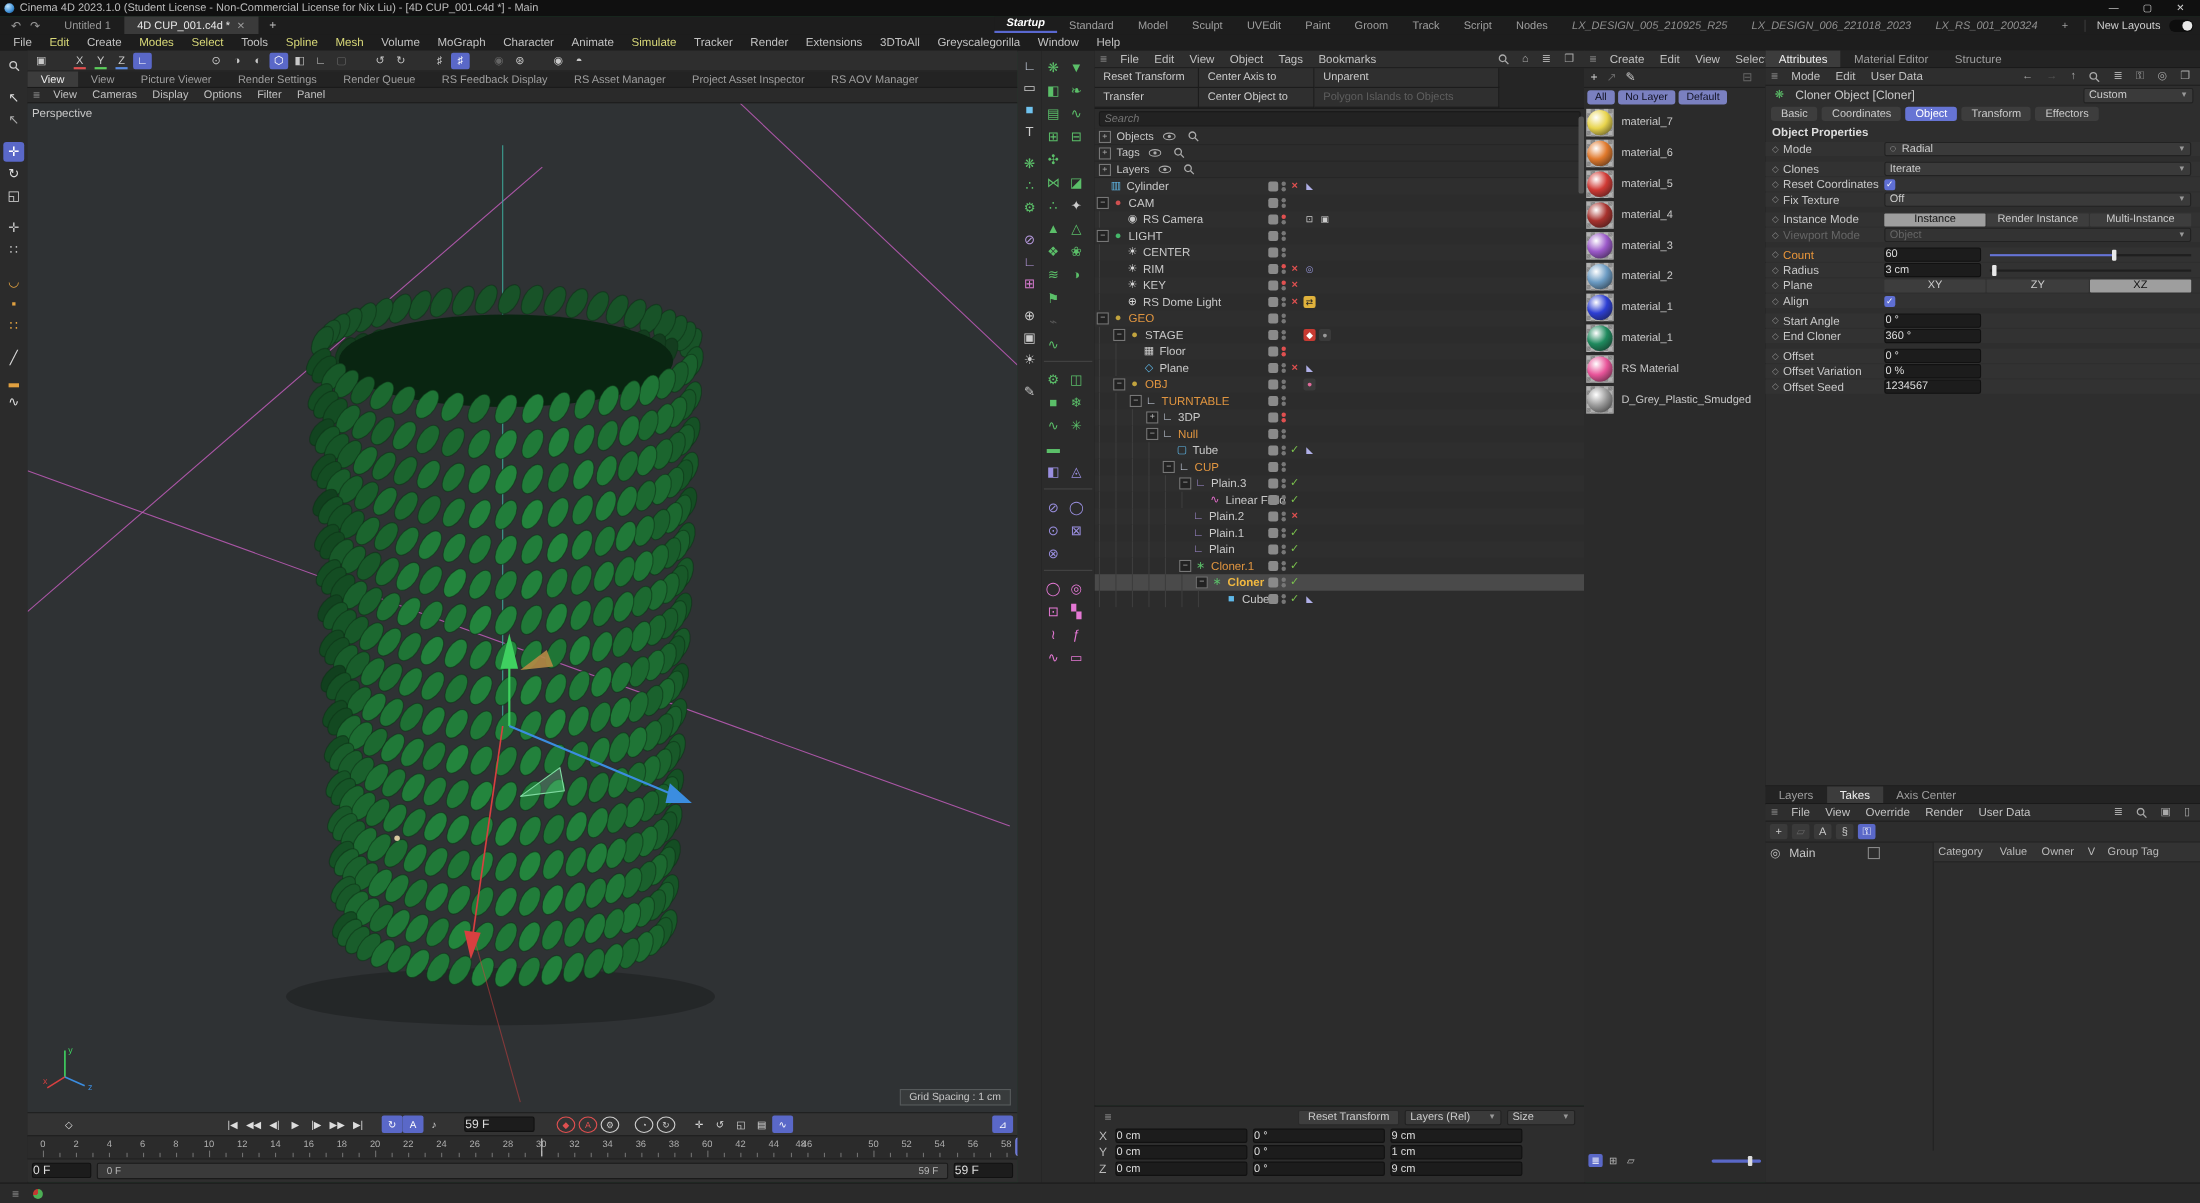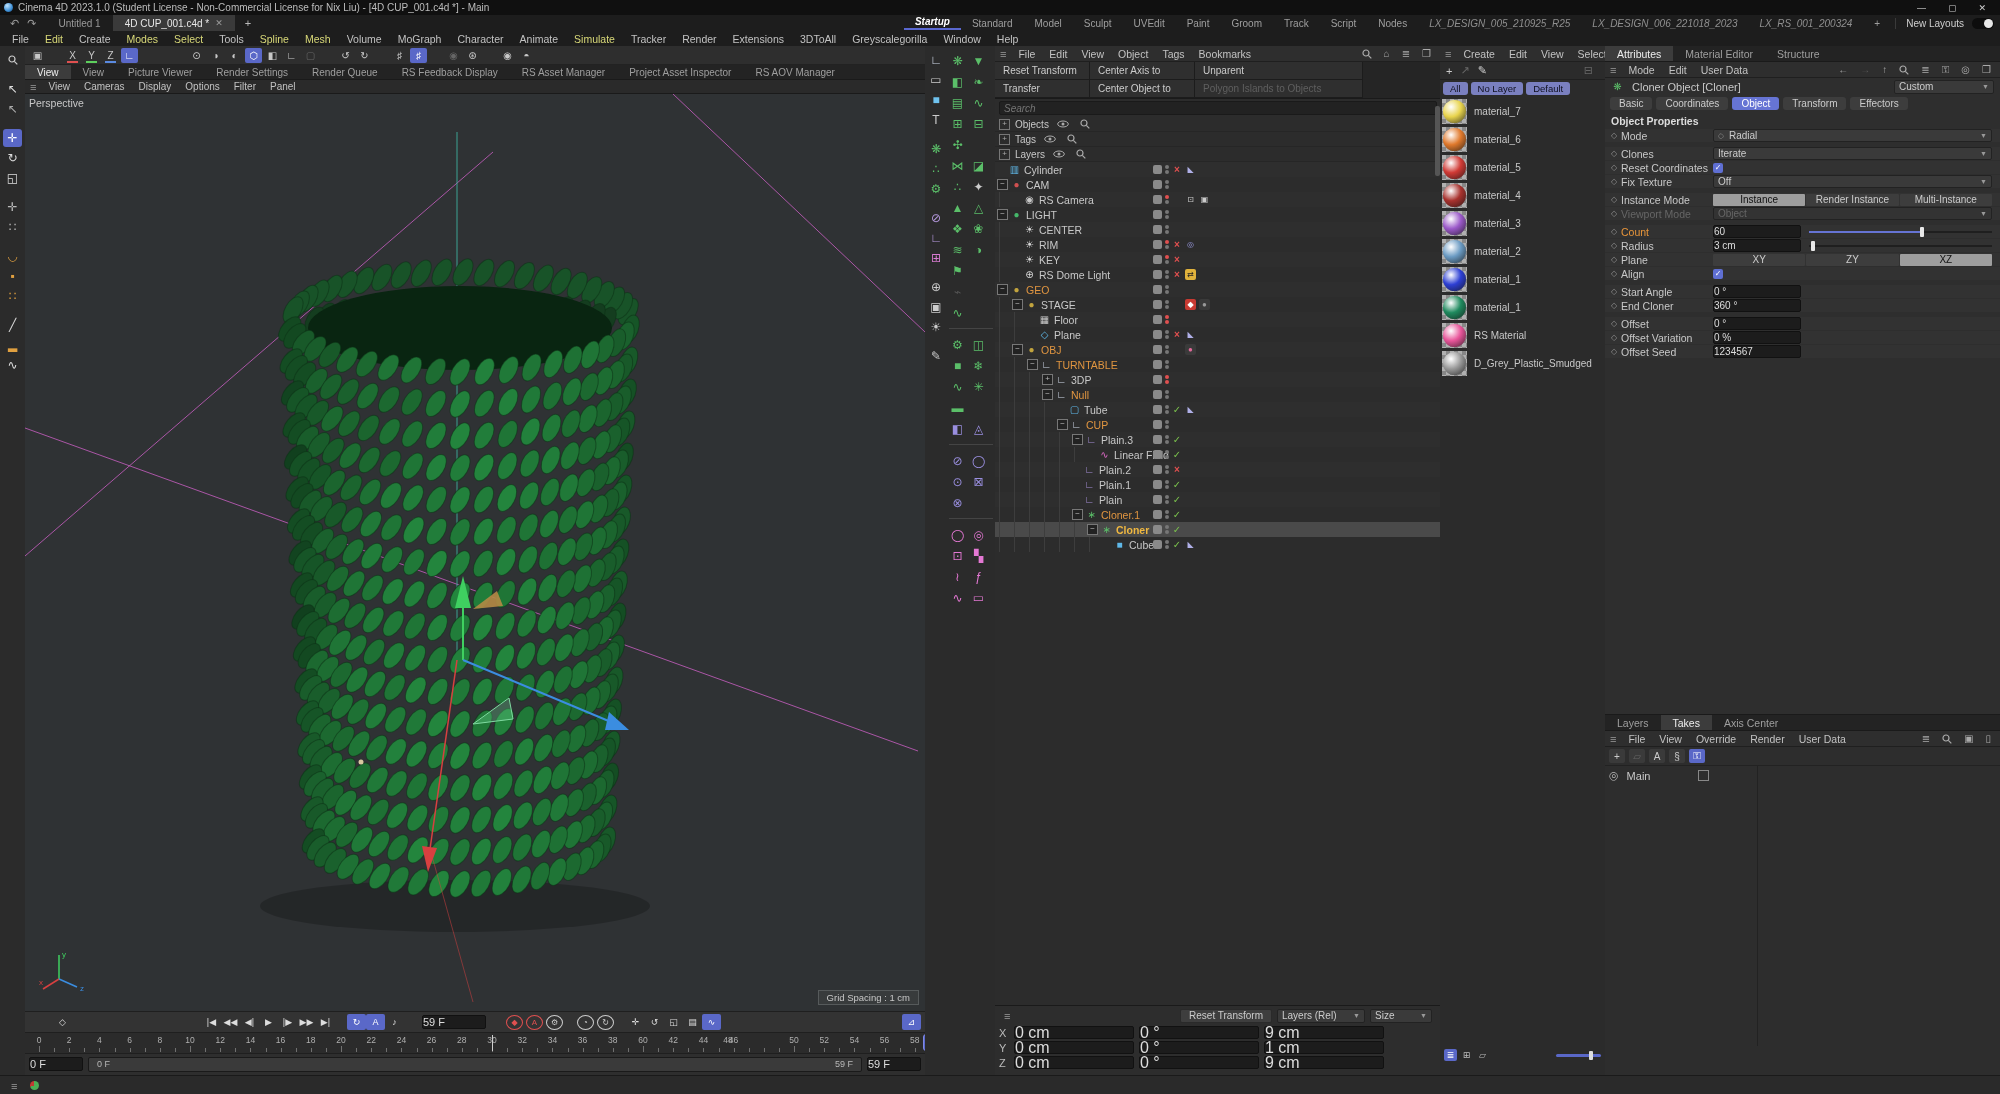--- a/index.html
+++ b/index.html
@@ -100,21 +100,21 @@
   .ttag{width:11px;height:11px;display:flex;align-items:center;justify-content:center;font-size:8px;border-radius:2px;}
   #om-scroll{position:absolute;right:0;top:60px;width:5px;height:70px;background:#555;border-radius:2px;}
   
   #coords{left:995px;top:1005px;width:445px;height:70px;background:#2d2d2d;border-right:1px solid #1a1a1a;border-top:1px solid #1a1a1a;}
   #coords-head{display:flex;align-items:center;gap:5px;height:17px;padding:1px 4px;}
   #coords-head .btn{margin-left:auto;padding:0 8px;height:12px;line-height:12px;font-size:10px;}
   .dd{background:#3a3a3a;border:1px solid #222;border-radius:2px;color:#ccc;font-size:10px;height:12px;line-height:12px;padding:0 4px;display:flex;align-items:center;gap:5px;}
   .dd .car{color:#999;font-size:7px;}
   .crow{display:flex;align-items:center;gap:5px;padding:1px 4px;}
   .crow .axl{width:10px;color:#bbb;}
-  .crow .field{width:118px;height:11px;line-height:11px;font-size:16px;}
+  .crow .field{width:118px;height:11px;line-height:11px;font-size:10px;}
   
   #mats{left:1440px;top:46px;width:165px;height:1029px;background:#2b2b2b;border-right:1px solid #1a1a1a;overflow:hidden;}
   #mat-toolbar{display:flex;align-items:center;gap:8px;height:17px;padding:0 6px;border-bottom:1px solid #1f1f1f;color:#ccc;}
   #mat-chips{display:flex;gap:3px;padding:2px 3px;}
   .chip{background:#7a80c0;color:#101020;border-radius:3px;font-size:9.5px;padding:1px 7px;}
   .mrow{display:flex;align-items:center;gap:7px;height:28px;padding-left:2px;}
   .mthumb{width:25px;height:25px;background-color:#b0b0b0;background-image:linear-gradient(45deg,#878787 25%,transparent 25%,transparent 75%,#878787 75%),linear-gradient(45deg,#878787 25%,transparent 25%,transparent 75%,#878787 75%);background-size:8px 8px;background-position:0 0,4px 4px;display:flex;align-items:center;justify-content:center;}
   .msphere{width:23px;height:23px;border-radius:50%;}
   .mname{font-size:10px;color:#c8c8c8;white-space:nowrap;}
   #mat-footer{position:absolute;left:0px;bottom:14px;width:165px;display:flex;align-items:center;gap:3px;padding-left:4px;}
@@ -2560,20 +2560,29 @@
           <span class="tkb active">⚿</span>
         </div>
       <div id="takes-body">
         <div id="takes-left">
           <div id="takes-main-row">
             <span style="color:#bbb">◎</span>
             <span>Main</span>
             <span class="cbx" style="margin-left:40px"></span>
           </div>
         </div>
+        <div id="takes-cols">
+          <div id="takes-colhead">
+              <span style="width: 52px;">Category</span>
+              <span style="width: 34px;">Value</span>
+              <span style="width: 38px;">Owner</span>
+              <span style="width: 14px;">V</span>
+              <span style="width: 60px;">Group Tag</span>
+            </div>
+        </div>
       </div>
     </div>
   </div>
 
   <div id="statusbar" class="abs">
     <span class="hamb">≡</span>
     <span id="status-dot"></span>
   </div>
 </div>
 

